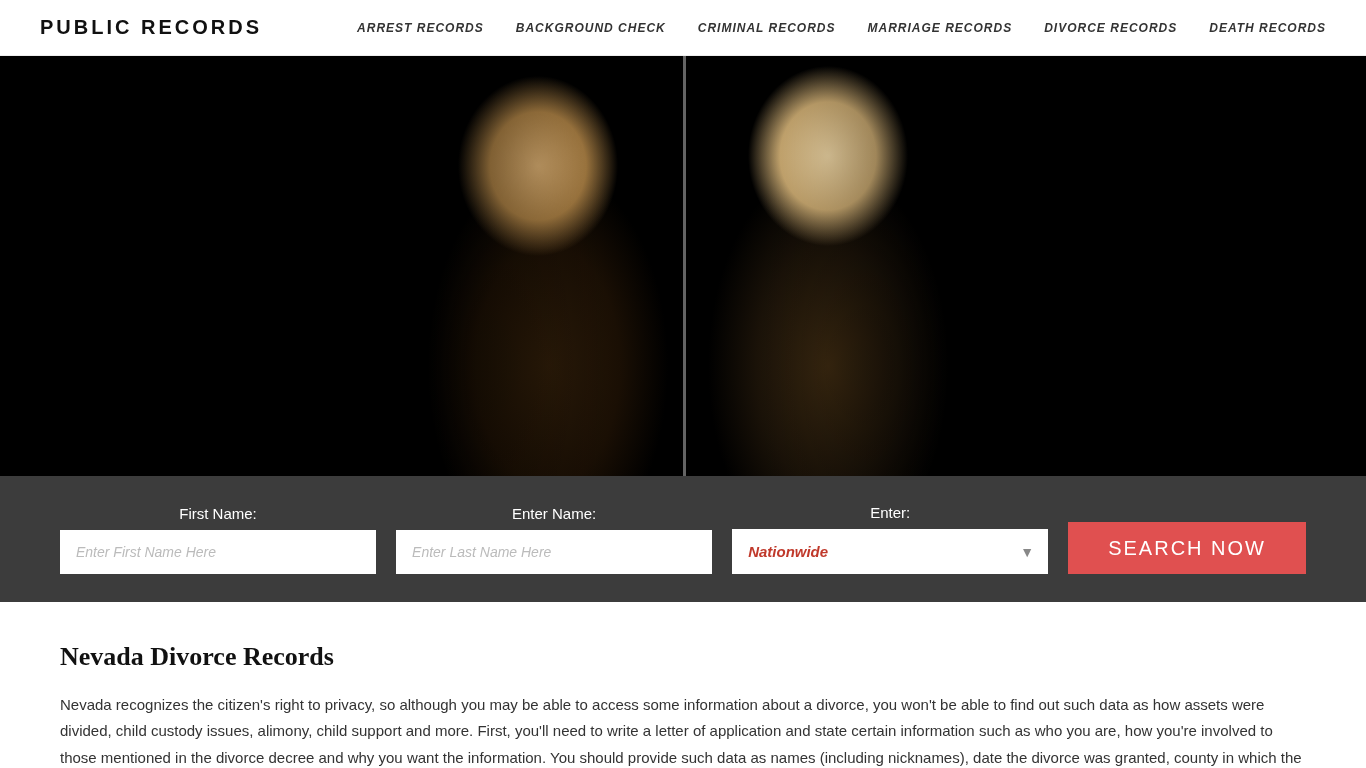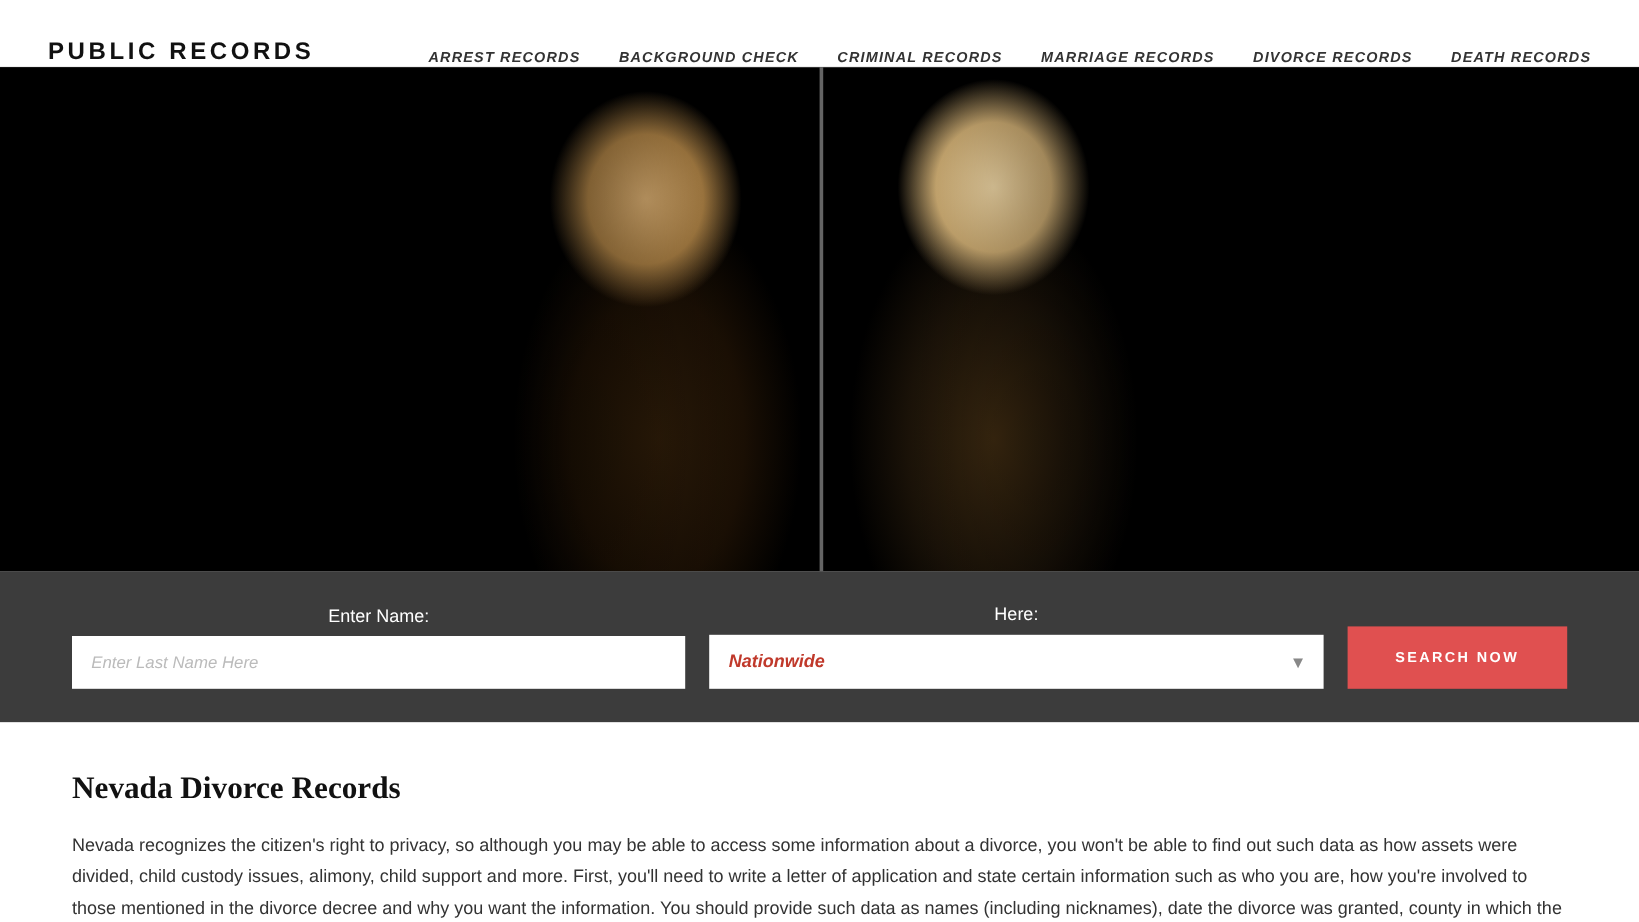--- a/index.html
+++ b/index.html
@@ -13,21 +13,21 @@
       width: 1366px;
       min-height: 768px;
       overflow-x: hidden;
       background: #fff;
     }
 
     
     header {
       background: #fff;
       display: flex;
-      align-items: flex-end;
+      align-items: center;
       justify-content: space-between;
       padding: 0 40px;
       height: 56px;
       border-bottom: 1px solid #eee;
     }
 
     .site-logo {
       font-size: 20px;
       font-weight: 700;
       letter-spacing: 3px;
@@ -202,22 +202,22 @@
       pointer-events: none;
       color: #888;
       font-size: 14px;
     }
 
     .search-button {
       background: #e05050;
       color: #fff;
       border: none;
       padding: 14px 40px;
-      font-size: 12px;
-      font-weight: 700;
+      font-size: 20px;
+      font-weight: 400;
       letter-spacing: 2px;
       text-transform: uppercase;
       cursor: pointer;
       height: 52px;
       white-space: nowrap;
     }
 
     
     .content {
       padding: 40px 60px;
@@ -256,25 +256,29 @@
 <div class="hero">
   <div class="hero-image">
     <div class="person-left"></div>
     <div class="person-right"></div>
     <div class="hero-divider"></div>
   </div>
 </div>
 
 <div class="search-bar">
   <div class="search-field">
+    <label>First Name:</label>
+    <input type="text" placeholder="Enter First Name Here" style="">
+  </div>
+  <div class="search-field">
     <label>Enter Name:</label>
     <input type="text" placeholder="Enter Last Name Here" style="">
   </div>
   <div class="state-field">
-    <label>Here:</label>
+    <label>Enter:</label>
     <div class="state-select-wrapper">
       <select id="state-dropdown"><option value="Nationwide">Nationwide</option><option value="Alabama">Alabama</option><option value="Alaska">Alaska</option><option value="Arizona">Arizona</option><option value="Arkansas">Arkansas</option><option value="California">California</option><option value="Colorado">Colorado</option><option value="Connecticut">Connecticut</option><option value="Delaware">Delaware</option><option value="Florida">Florida</option><option value="Georgia">Georgia</option><option value="Hawaii">Hawaii</option><option value="Idaho">Idaho</option><option value="Illinois">Illinois</option><option value="Indiana">Indiana</option><option value="Iowa">Iowa</option><option value="Kansas">Kansas</option><option value="Kentucky">Kentucky</option><option value="Louisiana">Louisiana</option><option value="Maine">Maine</option><option value="Maryland">Maryland</option><option value="Massachusetts">Massachusetts</option><option value="Michigan">Michigan</option><option value="Minnesota">Minnesota</option><option value="Mississippi">Mississippi</option><option value="Missouri">Missouri</option><option value="Montana">Montana</option><option value="Nebraska">Nebraska</option><option value="Nevada">Nevada</option><option value="New Hampshire">New Hampshire</option><option value="New Jersey">New Jersey</option><option value="New Mexico">New Mexico</option><option value="New York">New York</option><option value="North Carolina">North Carolina</option><option value="North Dakota">North Dakota</option><option value="Ohio">Ohio</option><option value="Oklahoma">Oklahoma</option><option value="Oregon">Oregon</option><option value="Pennsylvania">Pennsylvania</option><option value="Rhode Island">Rhode Island</option><option value="South Carolina">South Carolina</option><option value="South Dakota">South Dakota</option><option value="Tennessee">Tennessee</option><option value="Texas">Texas</option><option value="Utah">Utah</option><option value="Vermont">Vermont</option><option value="Virginia">Virginia</option><option value="Washington">Washington</option><option value="West Virginia">West Virginia</option><option value="Wisconsin">Wisconsin</option><option value="Wyoming">Wyoming</option></select>
       <span class="chevron-icon">▼</span>
     </div>
   </div>
   <button class="search-button">SEARCH NOW</button>
 </div>
 
 <div class="content">
   <h1>Nevada Divorce Records</h1>

